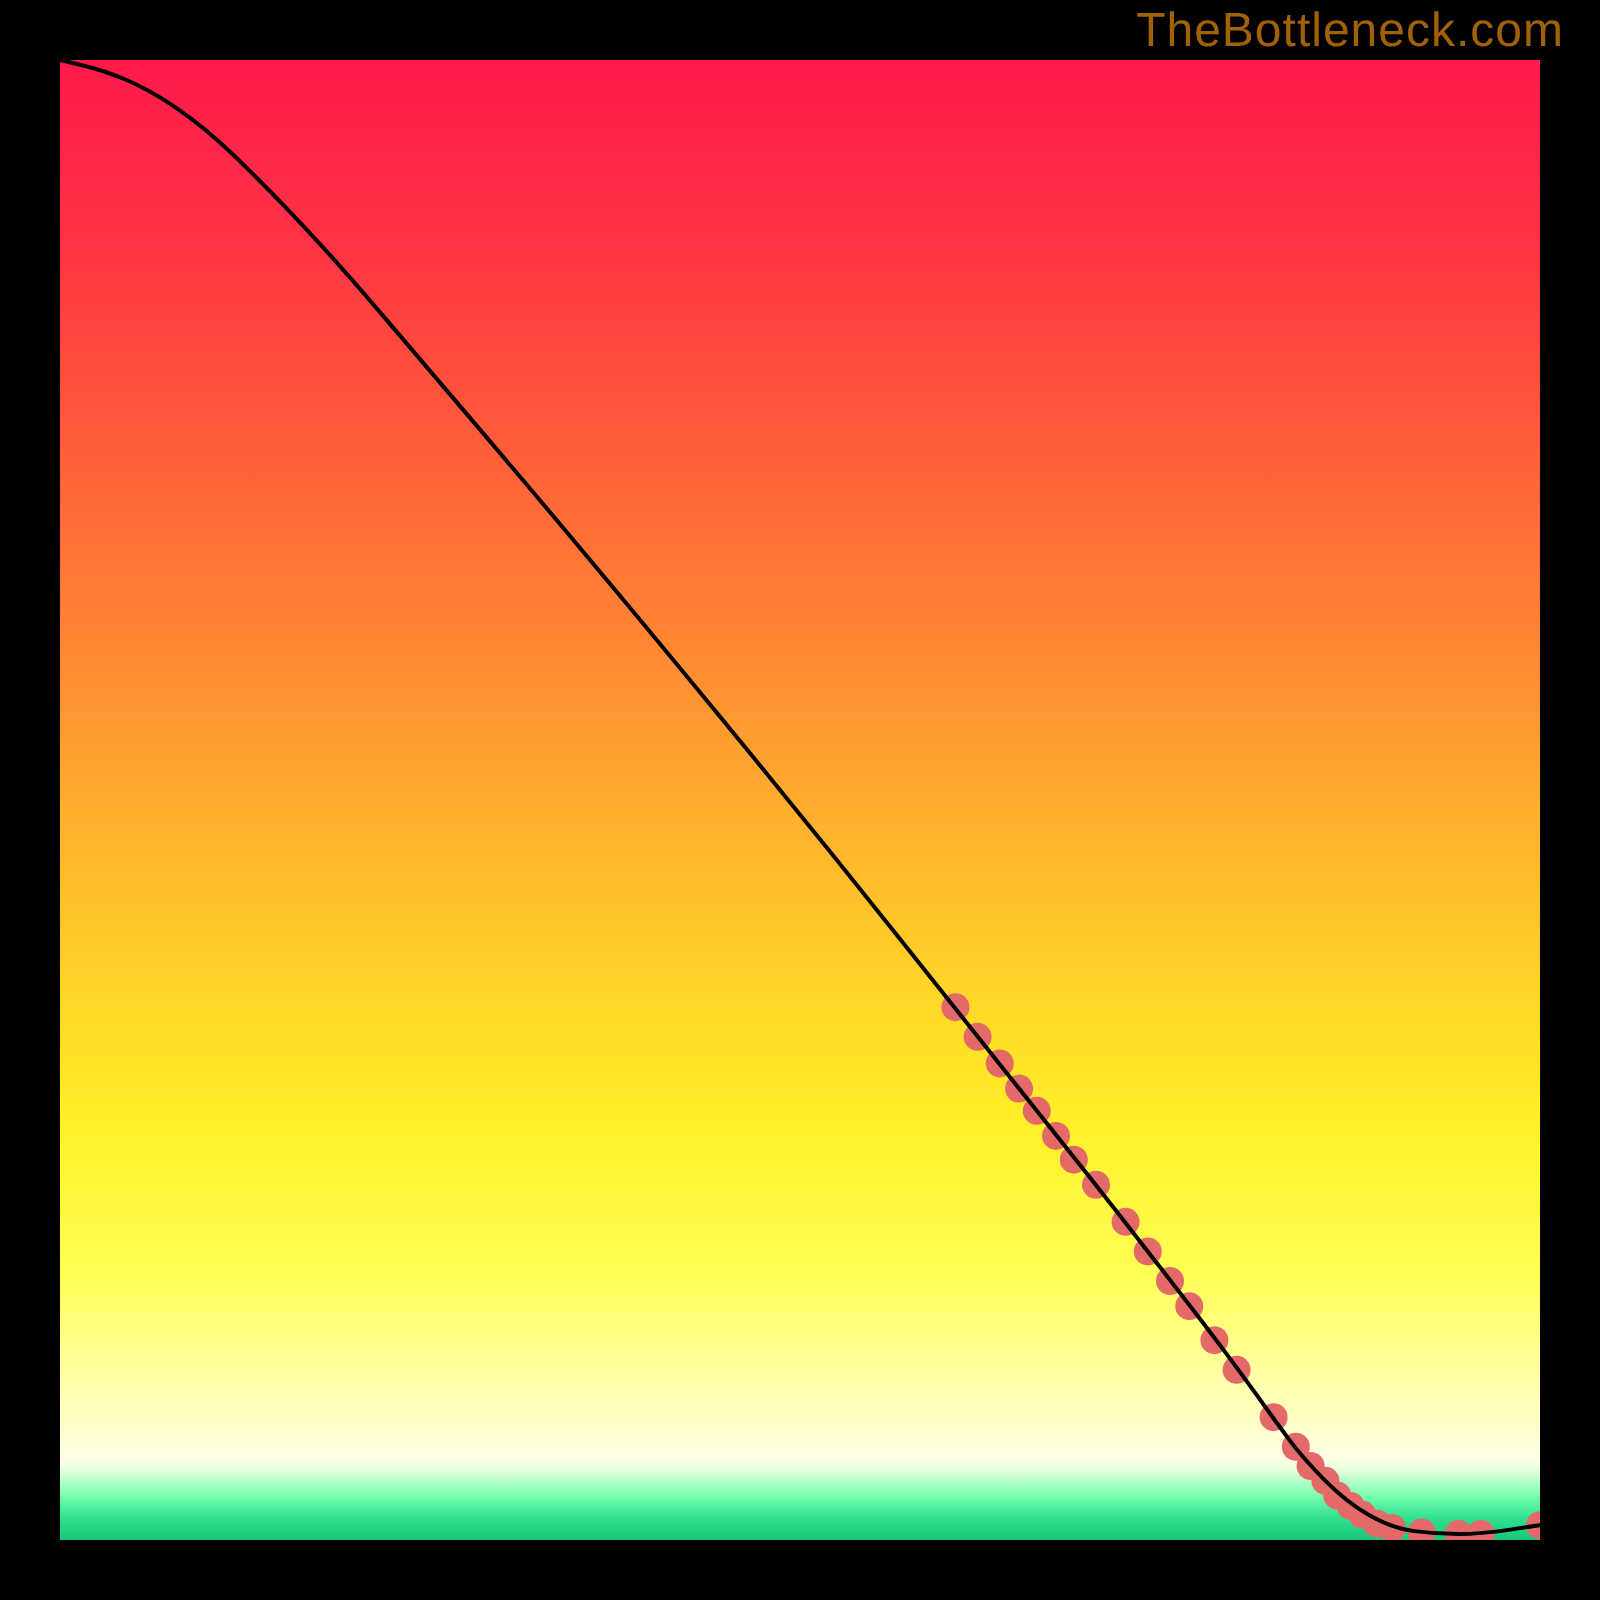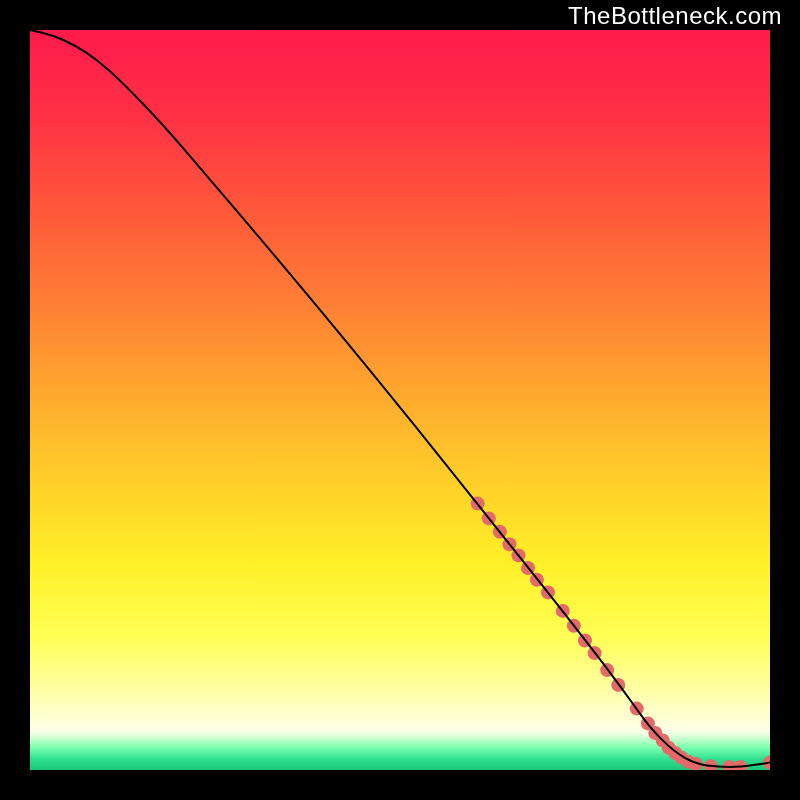--- a/index.html
+++ b/index.html
@@ -14,21 +14,21 @@
   .stage {
     position: relative;
     width: 800px;
     height: 800px;
     background: #000;
   }
   .watermark {
     position: absolute;
     top: 2px;
     right: 18px;
-    color: #ffffff;
+    color: #a16207;
     font-size: 24px;
     letter-spacing: 0.5px;
     font-weight: 400;
     font-family: Arial, Helvetica, sans-serif;
   }
   .plot {
     position: absolute;
     left: 30px;
     top: 30px;
     width: 740px;

